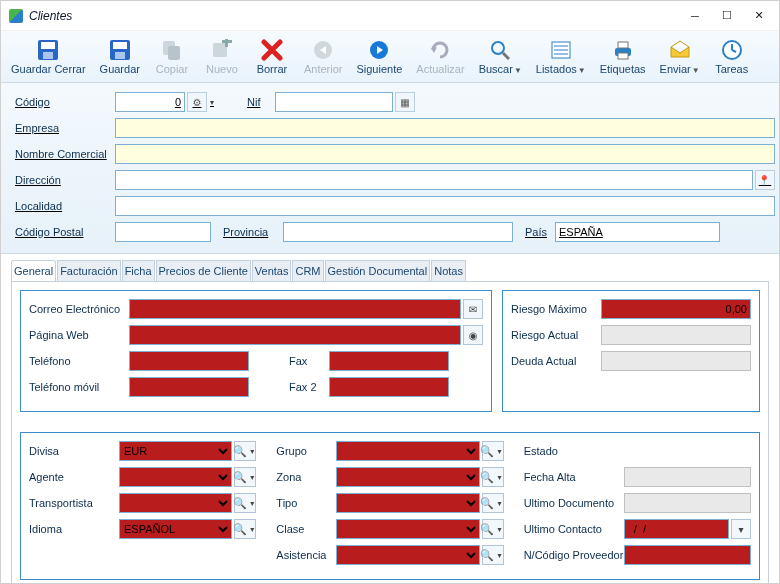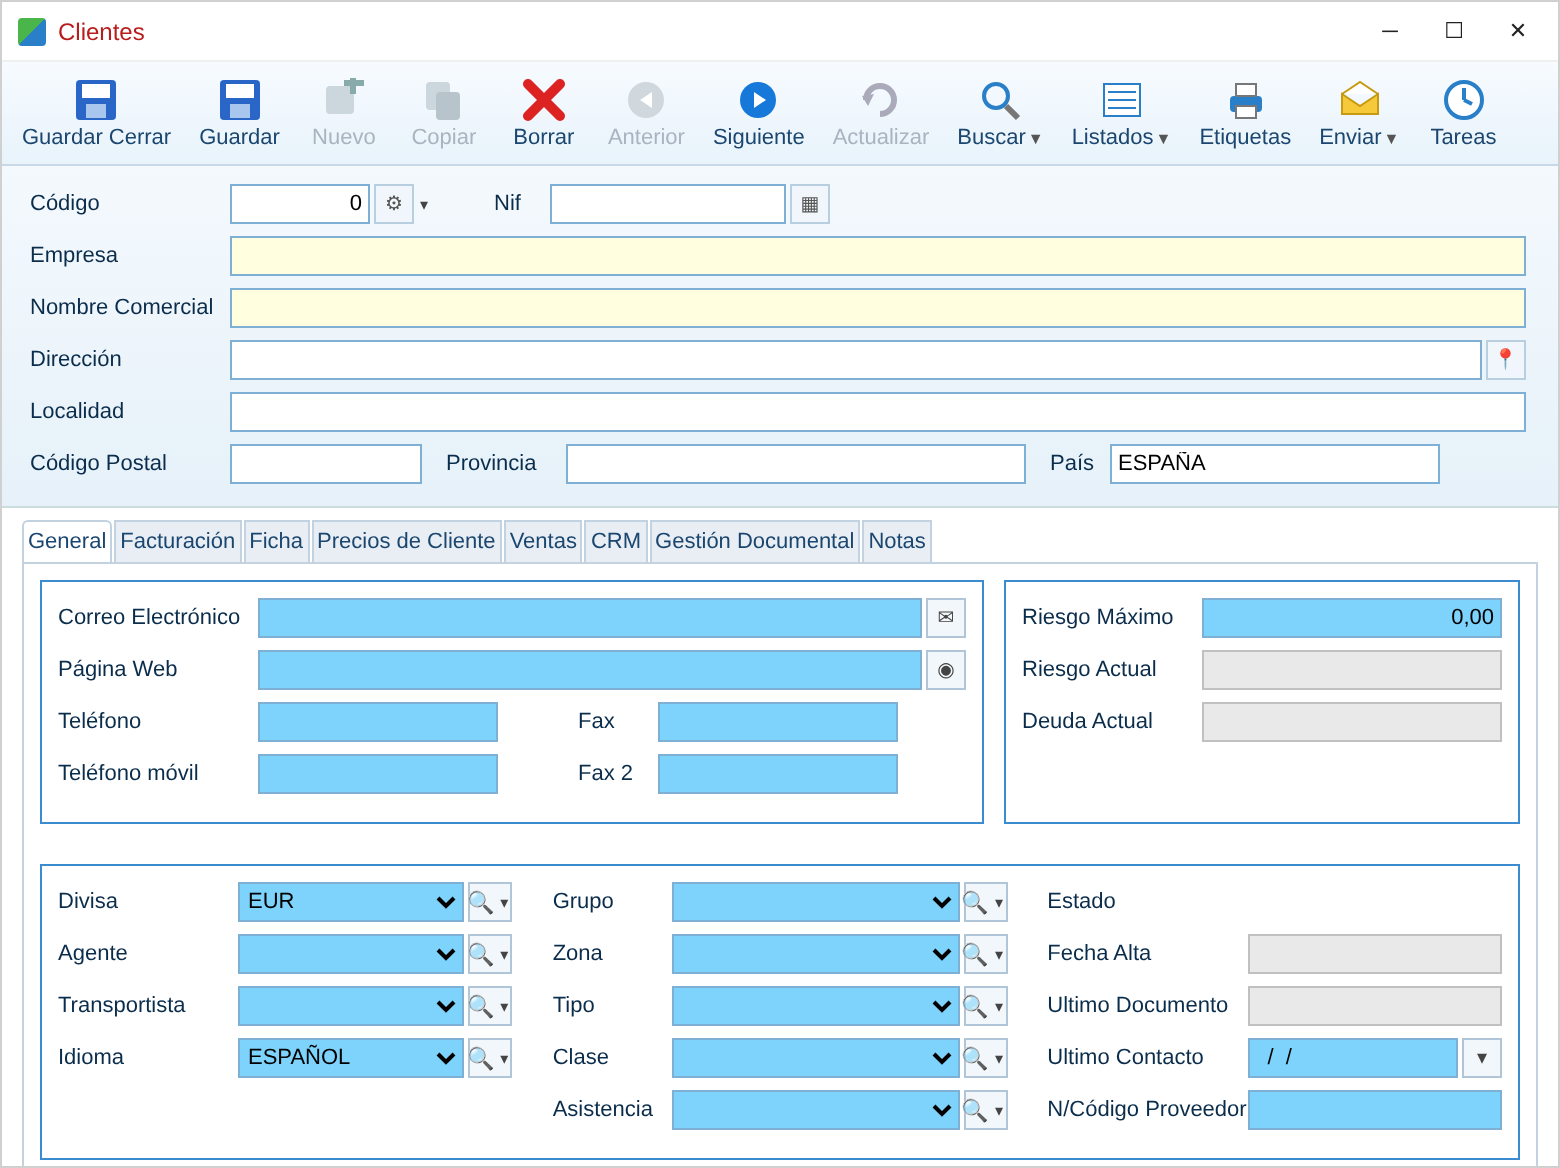--- a/index.html
+++ b/index.html
@@ -1,53 +1,53 @@
 <!DOCTYPE html>
 <html><head>
 <meta charset="utf-8">
 <style>
 * { box-sizing: border-box; margin: 0; padding: 0; }
 body { font-family: "Segoe UI", Tahoma, sans-serif; font-size: 11px; background: #fff; width: 780px; height: 584px; overflow: hidden; border: 1px solid #d0d0d0; }
 
 
 .titlebar { height: 30px; display: flex; align-items: center; padding: 0 8px; background: #fff; border-bottom: 1px solid #f0f0f0; }
 .titlebar .app-icon { width: 14px; height: 14px; margin-right: 6px; background: linear-gradient(135deg,#4ab54a 50%,#2a80c8 50%); border-radius: 2px; }
-.titlebar .title { font-size: 12px; color: #b91c1c; }
+.titlebar .title { font-size: 12px; color: #0f172a; font-style: italic; }
 .titlebar .spacer { flex: 1; }
 .titlebar .win-btn { width: 40px; height: 30px; display: flex; align-items: center; justify-content: center; color: #222; margin: -0 -8px 0 0; }
 
 
 .toolbar { height: 52px; display: flex; align-items: center; padding: 0 4px; background: linear-gradient(#f7fbff,#e8f3fb); border-bottom: 1px solid #c9d8e6; gap: 2px;}
 .tb-item { display: flex; flex-direction: column; align-items: center; justify-content: center; padding: 2px 6px; font-size: 11px; color: #1a466f; min-width: 48px; height: 48px;}
 .tb-item.disabled { color: #a8b4bf; }
 .tb-ic { width: 24px; height: 24px; display: flex; align-items: center; justify-content: center; margin-bottom: 1px;}
 .tb-drop { font-size: 8px; color: #555; margin-left: 1px; }
 
 
-.headerform { padding: 8px 16px 6px 14px; background: linear-gradient(#f4f9fd,#e6f1f9); border-bottom: 1px solid #cdd; }
+.headerform { padding: 8px 4px 6px 14px; background: linear-gradient(#f4f9fd,#e6f1f9); border-bottom: 1px solid #cdd; text-decoration: underline; }
 .hrow { display: flex; align-items: center; margin-bottom: 4px; min-height: 22px; }
 .hlabel { width: 100px; color: #0b2d4c; font-size: 11px; }
 .hinput, .input { height: 20px; border: 1px solid #7eb0d6; background: #fff; padding: 0 3px; font-size: 11px; }
 .hinput.wide { flex: 1; }
 .hinput.yellow { background: #ffffe0; }
 .icon-btn { width: 20px; height: 20px; border: 1px solid #b8cfe0; background: #f0f6fb; display:flex; align-items:center; justify-content:center; margin-left: 2px; font-size: 10px; color:#555;}
 
 
 .tabstrip { display: flex; margin: 6px 10px 0 10px; }
 .tab { padding: 4px 2px; font-size: 11px; background: #e8eef4; border: 1px solid #c2d2e1; border-bottom: none; margin-right: 1px; color:#1a466f; }
 .tab.active { background: #fff; border-top-left-radius: 3px; border-top-right-radius:3px; }
 
 
 .tabpanel { border: 1px solid #c2d2e1; margin: 0 10px 10px 10px; padding: 8px; background:#fff;}
 .panel-group { border: 1px solid #3a8ccf; padding: 8px; margin-bottom: 20px; }
 .cols { display: flex; gap: 10px; }
 .frow { display: flex; align-items: center; margin-bottom: 6px; min-height: 20px; }
 .flabel { width: 100px; color: #0b2d4c; font-size: 11px; }
 .flabel.narrow { width: 90px; }
-.finput { flex: 1; height: 20px; border: 1px solid #7eb0d6; background:#7dd3fc; padding:0 3px; font-size:11px; }
+.finput { flex: 1; height: 20px; border: 1px solid #7eb0d6; background:#b91c1c; padding:0 3px; font-size:11px; }
 .finput.ro { background:#e9e9e9; border-color:#c0c0c0; }
 .finput.num { text-align: right; }
 .mini-btn { width: 20px; height: 20px; border: 1px solid #b0c6d8; background:#f2f7fb; display:flex; align-items:center; justify-content:center; margin-left:2px; font-size:10px; color:#444;}
 select.finput { padding: 0; }
 
 
 .lowcols { display: flex; gap: 20px; }
 .lowcol { flex: 1; }
 .sel { width: 92px; }
 .pinbtn { width: 22px; height: 20px; border:1px solid #b0c6d8; background:#f2f7fb; display:flex; align-items:center; justify-content:center; margin-left:2px; }
@@ -85,35 +85,35 @@
           <rect x="1" y="1" width="20" height="20" rx="2" fill="#2a66c8"></rect>
           <rect x="4" y="3" width="14" height="7" fill="#fff"></rect>
           <rect x="6" y="13" width="10" height="7" fill="#a9c6ee"></rect>
         </svg>
       </div>
     <span>Guardar</span>
   </div>
   <div class="tb-item disabled">
     <div class="tb-ic">
         <svg width="22" height="22">
+          <rect x="2" y="2" width="12" height="14" fill="#ccd6dd" rx="2"></rect>
+          <rect x="7" y="7" width="12" height="14" fill="#b8c4cc" rx="2"></rect>
+        </svg>
+      </div>
+    <span>Copiar</span>
+  </div>
+  <div class="tb-item disabled">
+    <div class="tb-ic">
+        <svg width="22" height="22">
           <rect x="2" y="4" width="14" height="14" fill="#ccd6dd" rx="2"></rect>
           <rect x="11" y="1" width="10" height="3" fill="#8aa"></rect>
           <rect x="14" y="-2" width="3" height="10" fill="#8aa"></rect>
         </svg>
       </div>
     <span>Nuevo</span>
-  </div>
-  <div class="tb-item disabled">
-    <div class="tb-ic">
-        <svg width="22" height="22">
-          <rect x="2" y="2" width="12" height="14" fill="#ccd6dd" rx="2"></rect>
-          <rect x="7" y="7" width="12" height="14" fill="#b8c4cc" rx="2"></rect>
-        </svg>
-      </div>
-    <span>Copiar</span>
   </div>
   <div class="tb-item">
     <div class="tb-ic">
         <svg width="22" height="22">
           <path d="M3 3 L19 19 M19 3 L3 19" stroke="#d22" stroke-width="5" stroke-linecap="round"></path>
         </svg>
       </div>
     <span>Borrar</span>
   </div>
   <div class="tb-item disabled">

